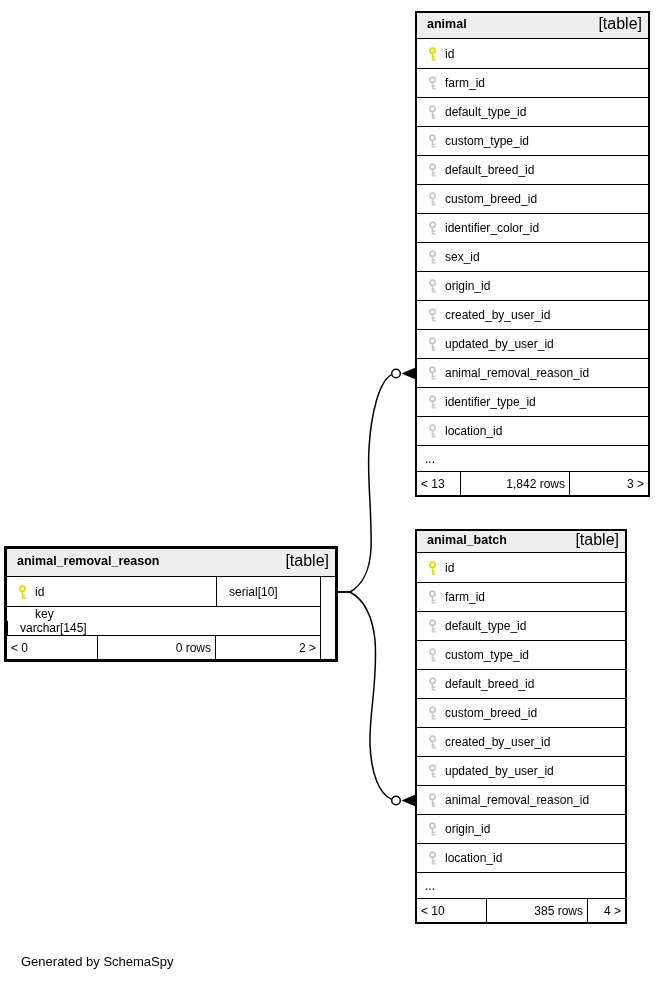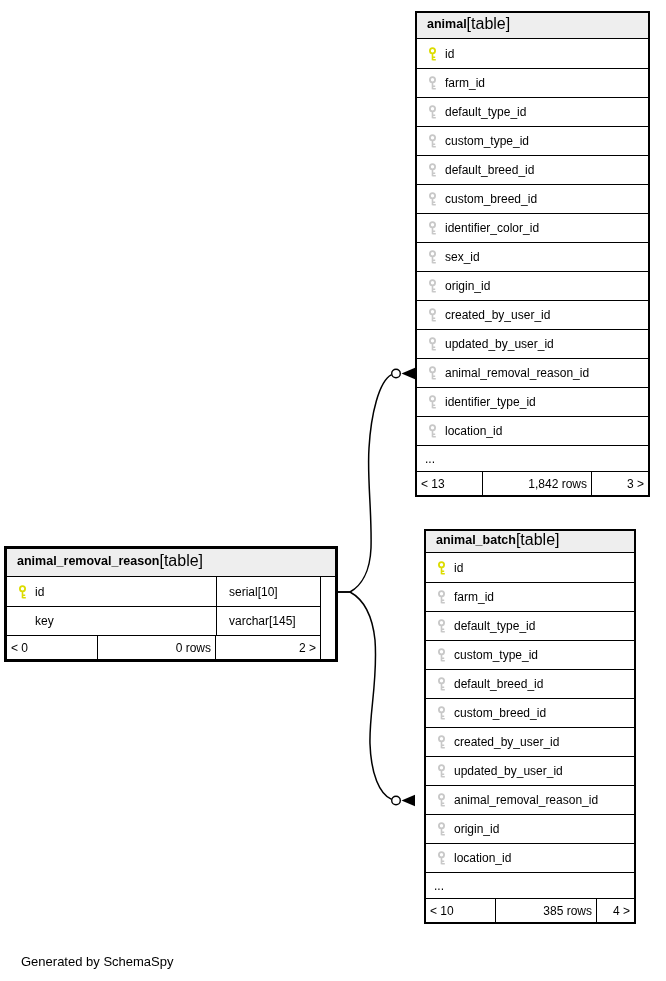--- a/index.html
+++ b/index.html
@@ -4,24 +4,24 @@
 <style>
   html,body{margin:0;padding:0;background:#fff;}
   .canvas{
     position:relative;width:666px;height:981px;background:#fff;
     font-family:"Liberation Sans",sans-serif;font-size:12px;color:#000;
     overflow:hidden;
   }
   .tnode{position:absolute;border:2px solid #000;background:#fff;box-sizing:border-box;}
   .tnode.focal{border-width:3px;}
   #t-animal{left:415px;top:11px;width:235px;}
-  #t-batch{left:424px;top:529px;width:212px;}
+  #t-batch{left:415px;top:529px;width:212px;}
   #t-arr{left:4px;top:546px;width:334px;}
 
-  .thdr{display:flex;align-items:center;
+  .thdr{display:flex;justify-content:space-between;align-items:center;
         background:var(--header-bg,#eee);border-bottom:1px solid #000;
         padding:0 6px 4px 10px;box-sizing:border-box;}
   #t-animal .thdr{height:26px;}
   #t-batch .thdr{height:22px;}
   #t-arr .thdr{height:28px;}
   .ttitle{font-weight:bold;font-size:12.5px;}
   .tbadge{font-size:16px;}
 
   .crow{display:flex;align-items:center;height:29px;padding-left:10px;
         box-sizing:border-box;background:#fff;}
@@ -36,21 +36,21 @@
   .fc{display:flex;align-items:center;padding:0 4px;box-sizing:border-box;}
   .fc.sep{border-right:1px solid #000;}
   .fc.rt{justify-content:flex-end;}
   .fc.grow{flex:1;}
 
   
   .fbody{display:flex;}
   .fmain{width:313px;box-sizing:border-box;}
   .fport{flex:1;border-left:1px solid #000;}
   .frow{display:flex;height:29px;box-sizing:border-box;}
-  .frow + .frow{border-top:1px solid #000;}
+  .frow + .frow{border-top:1px solid #000;flex-direction:column;}
   .fname{flex:1;display:flex;align-items:center;padding-left:10px;box-sizing:border-box;}
   .ftype{width:104px;border-left:1px solid #000;display:flex;align-items:center;
          padding-left:12px;box-sizing:border-box;}
 
   .edges{position:absolute;left:0;top:0;pointer-events:none;}
   .note{position:absolute;left:21px;top:954px;font-size:13px;}
 </style>
 </head>
 <body>
 
@@ -162,21 +162,21 @@
       <span>identifier_type_id</span>
     </div>
     <div class="crow">
       <svg class="kicon fk" viewBox="0 0 11 14">
           <use href="#key-glyph"></use>
         </svg>
       <span>location_id</span>
     </div>
     <div class="ellipsis-row">...</div>
     <div class="tfoot">
-      <div class="fc sep" style="width:66px">&lt; 13</div>
+      <div class="fc sep" style="width:44px">&lt; 13</div>
       <div class="fc sep rt" style="width:109px">1,842 rows</div>
       <div class="fc rt grow">3 &gt;</div>
     </div>
   </div>
 
   <div id="t-batch" class="tnode">
     <div class="thdr">
       <span class="ttitle">animal_batch</span>
       <span class="tbadge">[table]</span>
     </div>

